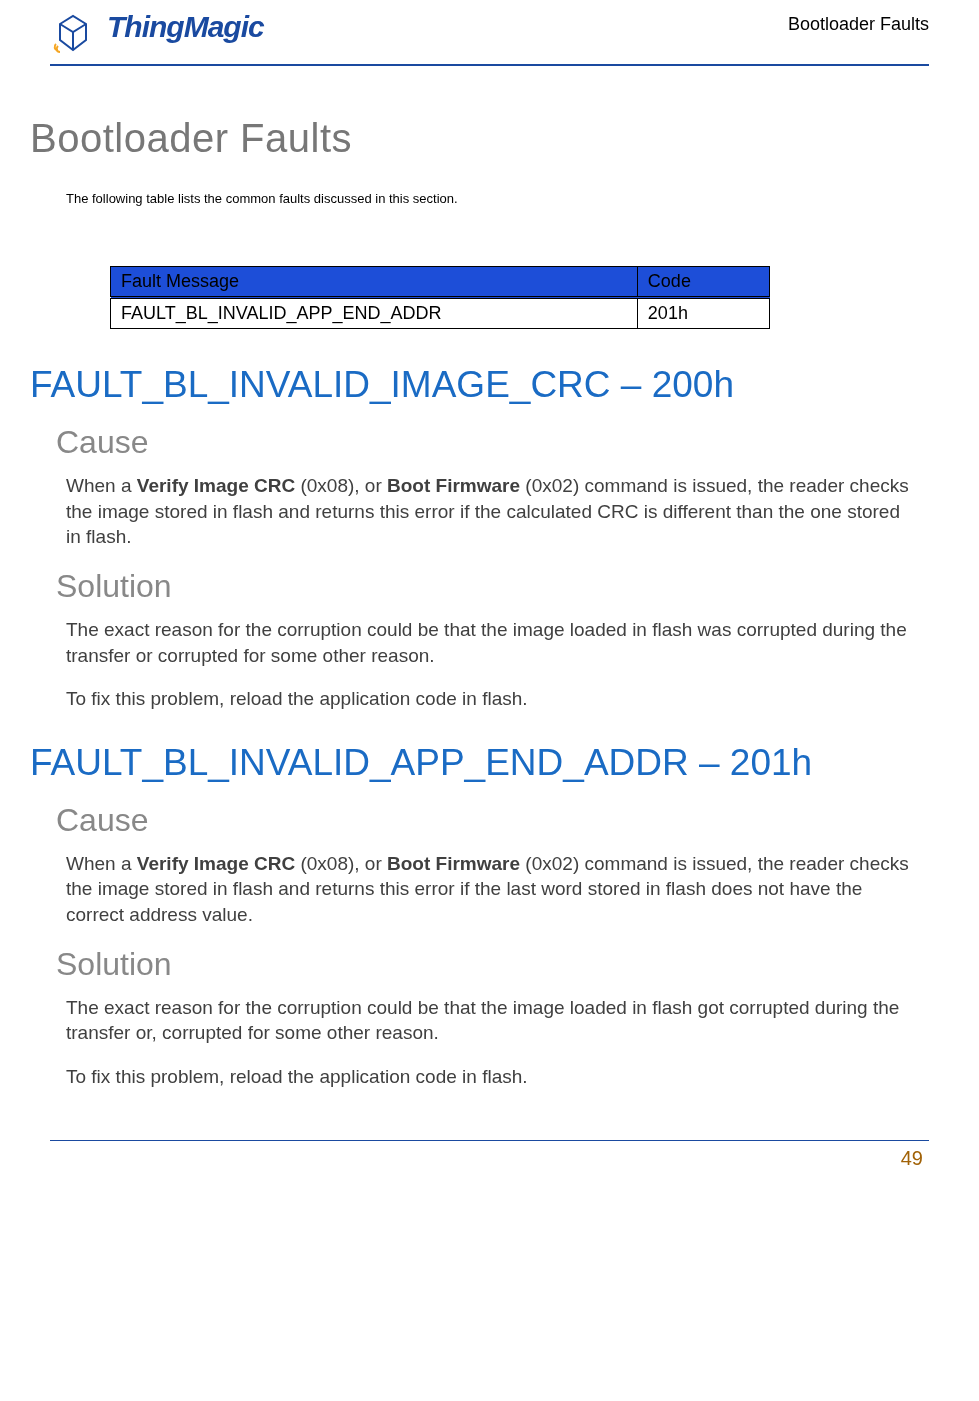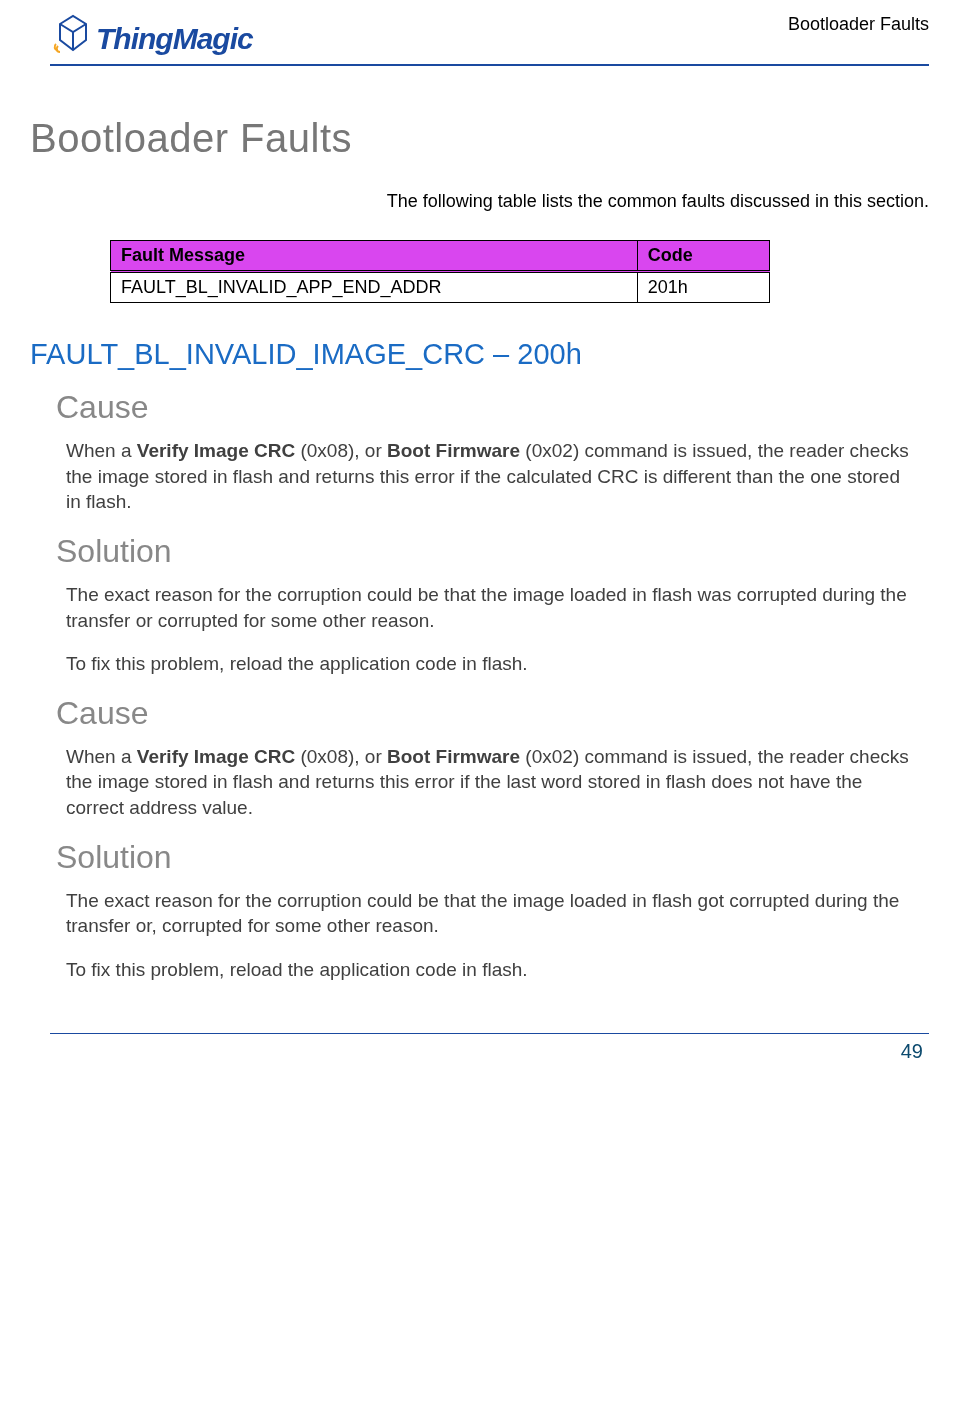--- a/index.html
+++ b/index.html
@@ -18,22 +18,22 @@
   .header-row {
     display: flex;
     justify-content: space-between;
     align-items: flex-start;
     border-bottom: 2px solid #1a4aa0;
     padding-bottom: 8px;
     margin-bottom: 30px;
   }
   .logo-block {
     display: flex;
-    align-items: flex-end;
-    gap: 0;
+    align-items: flex-start;
+    gap: 11px;
   }
   .logo-text {
     font-size: 30px;
     font-weight: bold;
     font-style: italic;
     color: #1a4aa0;
     letter-spacing: -1px;
   }
   .header-title {
     font-size: 18px;
@@ -41,47 +41,46 @@
     margin-top: 4px;
   }
   .main-title {
     font-size: 40px;
     font-weight: 300;
     color: #777;
     margin: 50px 0 30px -20px;
     letter-spacing: 0.5px;
   }
   .intro {
-    font-size: 18px;
-    margin: 0 0 28px 16px;
+    font-size: 13px;
+    margin: 0 0 60px 16px;
     color: #000;
-    text-align: right;
   }
   table.fault-table {
     border-collapse: collapse;
     margin: 0 0 35px 60px;
     width: 660px;
   }
   table.fault-table th, table.fault-table td {
     border: 1px solid #000;
     padding: 4px 10px;
     text-align: left;
     font-size: 18px;
   }
   table.fault-table thead th {
     border-bottom: 3px double #000;
   }
   table.fault-table th {
-    font-weight: bold;
-    background: #d946ef;
+    font-weight: normal;
+    background: #1d4ed8;
   }
   .col-msg { width: 530px; }
   .col-code { width: 120px; }
   .section-h2 {
-    font-size: 29px;
+    font-size: 37px;
     font-weight: 400;
     color: #1a6bc4;
     margin: 30px 0 18px -20px;
   }
   .section-h3 {
     font-size: 32px;
     font-weight: 400;
     color: #888;
     margin: 18px 0 12px 6px;
   }
@@ -95,21 +94,21 @@
     font-weight: bold;
   }
   .footer-rule {
     border: none;
     border-top: 1px solid #1a4aa0;
     margin: 50px 0 6px 0;
   }
   .page-num {
     text-align: right;
     font-size: 20px;
-    color: #0c4a6e;
+    color: #a16207;
     padding-right: 6px;
   }
 </style>
 </head>
 <body>
 
 <div class="page">
 
   <div class="header-row">
     <div class="logo-block">
@@ -150,20 +149,21 @@
 
   <h3 class="section-h3">Cause</h3>
   <p class="para">
     <span>When a </span><b>Verify Image CRC</b><span> (0x08), or </span><b>Boot Firmware</b><span> (0x02) command is issued, the reader checks the image stored in flash and returns this error if the calculated CRC is different than the one stored in flash.</span>
   </p>
 
   <h3 class="section-h3">Solution</h3>
   <p class="para">The exact reason for the corruption could be that the image loaded in flash was corrupted during the transfer or corrupted for some other reason.</p>
   <p class="para">To fix this problem, reload the application code in flash.</p>
 
+  <h2 class="section-h2">FAULT_BL_INVALID_APP_END_ADDR – 201h</h2>
 
   <h3 class="section-h3">Cause</h3>
   <p class="para">
     <span>When a </span><b>Verify Image CRC</b><span> (0x08), or </span><b>Boot Firmware</b><span> (0x02) command is issued, the reader checks the image stored in flash and returns this error if the last word stored in flash does not have the correct address value.</span>
   </p>
 
   <h3 class="section-h3">Solution</h3>
   <p class="para">The exact reason for the corruption could be that the image loaded in flash got corrupted during the transfer or, corrupted for some other reason.</p>
   <p class="para">To fix this problem, reload the application code in flash.</p>
 

